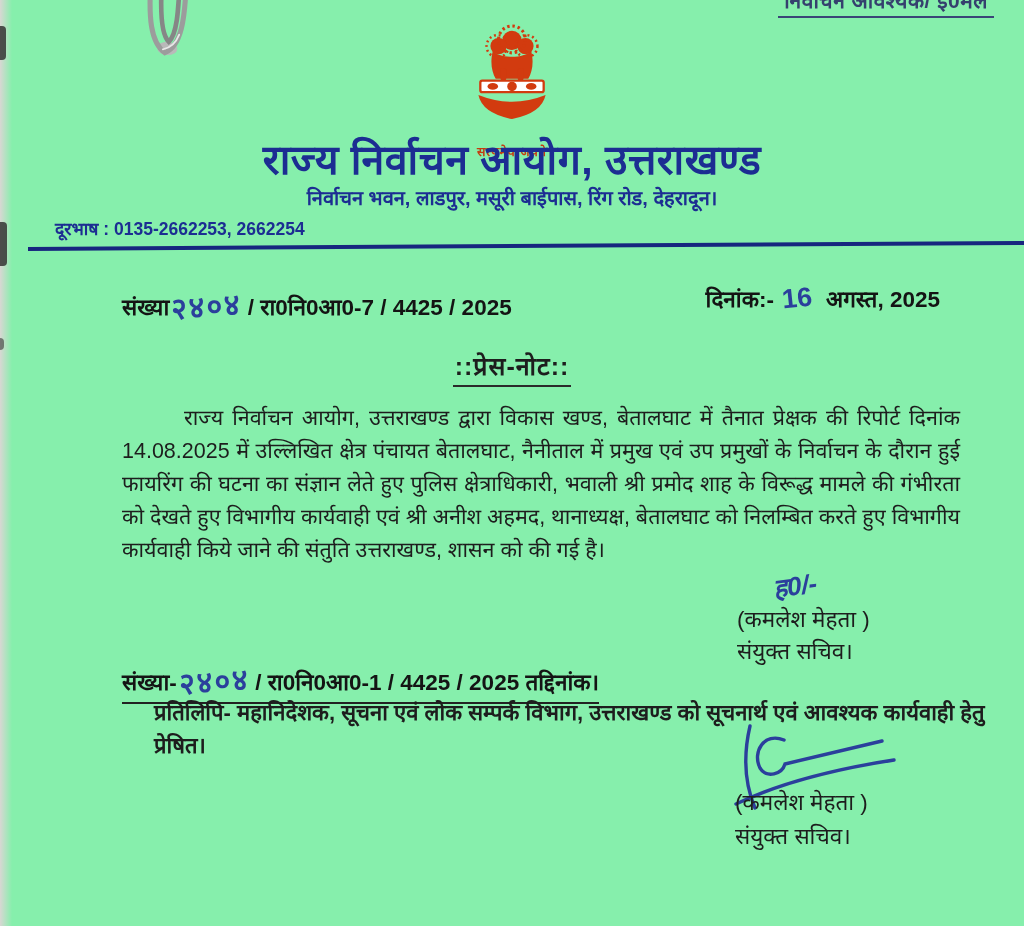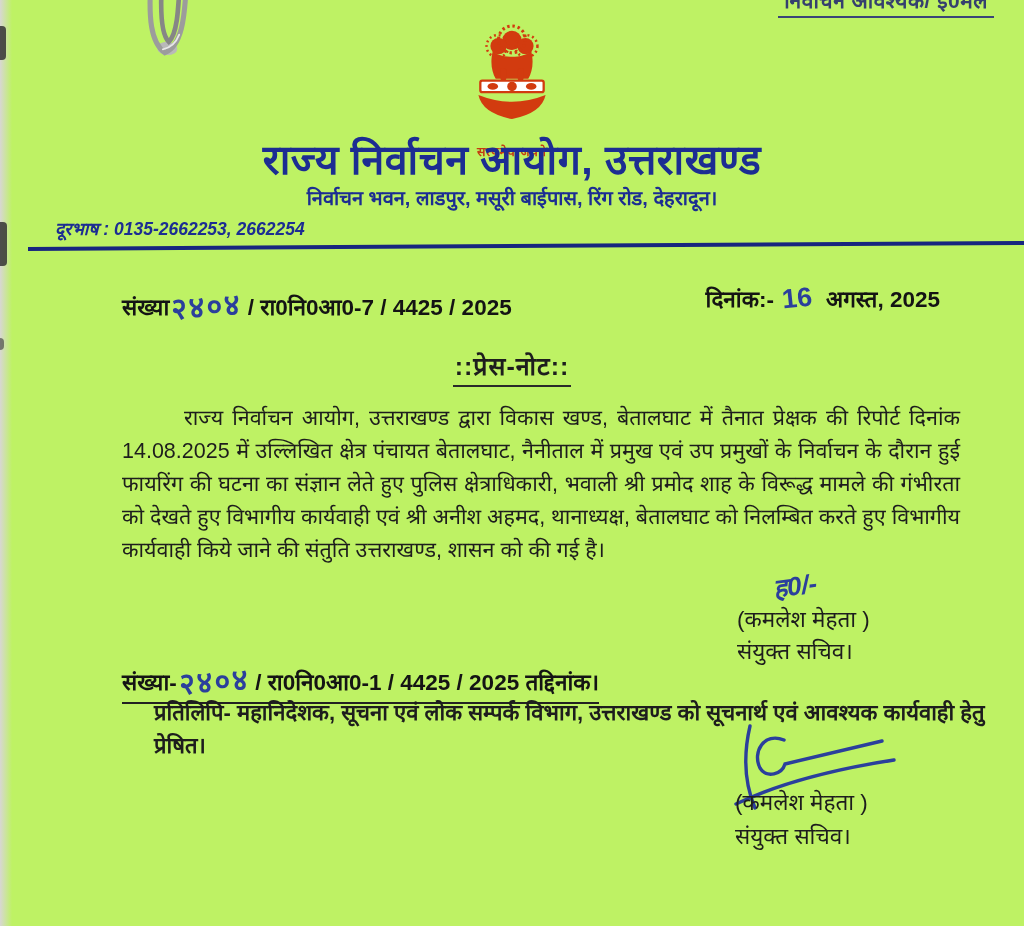--- a/index.html
+++ b/index.html
@@ -3,42 +3,42 @@
 <meta charset="utf-8">
 <style>
   html,body{margin:0;padding:0;}
   body{
     width:1024px;height:926px;
     font-family:"Liberation Sans","DejaVu Sans",sans-serif;
     background:#ffffff;
   }
   .sheet{
     position:relative;width:1024px;height:926px;overflow:hidden;
-    background:#bef264;
+    background:#86efac;
   }
   .abs{position:absolute;}
   
   .edge-strip{left:0;top:0;bottom:0;width:12px;
     background:linear-gradient(to right,#d8d7d3,rgba(255,255,255,0));}
   .edge-mark{background:#343434;border-radius:0 4px 4px 0;opacity:.85;}
   
   .top-note{
     right:30px;top:-14px;font-size:21px;font-weight:bold;color:#35406e;
     border-bottom:2.5px solid #3a4577;padding:0 6px 2px 6px;letter-spacing:.5px;
   }
   
   .emblem-wrap{left:50%;top:24px;transform:translateX(-50%);text-align:center;width:160px;}
   .motto{font-size:12.5px;font-weight:bold;color:#c43c10;letter-spacing:1px;margin-top:17px;}
   
   .org-name{left:0;right:0;top:130px;text-align:center;
     font-size:41px;font-weight:bold;color:#1c2d92;letter-spacing:.5px;}
   .address{left:0;right:0;top:184px;text-align:center;
     font-size:20px;font-weight:bold;color:#1c2d92;}
   .contact-row{left:0;right:0;top:216px;display:flex;justify-content:space-between;
-    padding:0 58px 0 55px;font-size:17.5px;font-weight:bold;color:#1c2d92;font-style:italic;}
+    padding:0 58px 0 55px;font-size:17.5px;font-weight:bold;color:#1c2d92;}
   .rule{left:28px;right:-6px;top:247px;height:4px;background:#17267f;
     transform:rotate(-.35deg);transform-origin:left center;}
   
   .ref-left{left:122px;top:283px;font-size:22.5px;font-weight:bold;color:#141414;}
   .ref-right{right:84px;top:283px;font-size:22.5px;font-weight:bold;color:#141414;}
   .hand{color:#2b3f9c;font-weight:bold;display:inline-block;}
   .hand-num{font-size:30px;transform:rotate(-4deg) translateY(2px);letter-spacing:2px;margin:0 6px 0 2px;}
   .hand-date{font-size:27px;transform:rotate(-6deg);margin:0 14px 0 8px;}
   
   .press-wrap{left:0;right:0;top:348px;text-align:center;}

